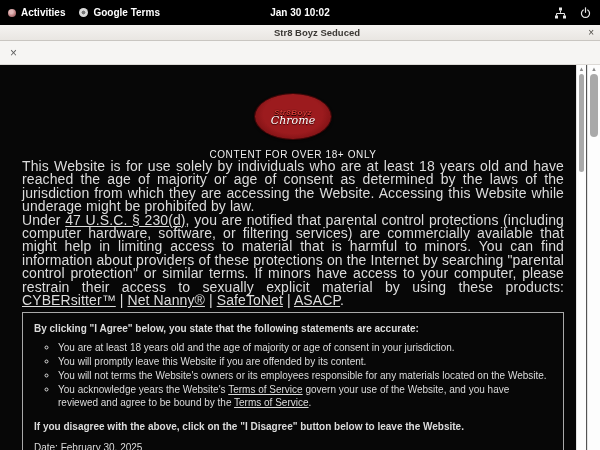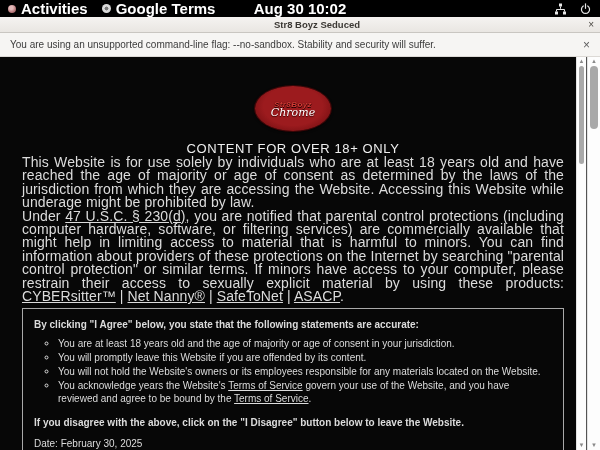--- a/index.html
+++ b/index.html
@@ -1,23 +1,23 @@
 <!DOCTYPE html>
 <html><head>
 <meta charset="utf-8">
 <style>
   * { margin:0; padding:0; box-sizing:border-box; }
   html,body { width:600px; height:450px; overflow:hidden; background:#000; }
   body { font-family:"Liberation Sans", sans-serif; }
 
   
   .topbar {
-    height:17px; background:#000; color:#fff;
+    height:25px; background:#000; color:#fff;
     display:flex; align-items:center; justify-content:space-between;
-    font-size:15px; font-weight:bold; padding:0 8px; position:relative;
+    font-size:10px; font-weight:bold; padding:0 8px; position:relative;
   }
   .topbar-left { display:flex; align-items:center; gap:14px; }
   .topbar-item { display:flex; align-items:center; gap:5px; cursor:default; }
   .act-dot { width:8px; height:8px; border-radius:50%;
     background:radial-gradient(circle at 40% 35%, #e2b8b8 0 25%, #b97a7c 60%, #8d5456 100%); }
   .chrome-dot { width:9px; height:9px; border-radius:50%;
     background:radial-gradient(circle, #777 0 28%, #d9d9d9 34% 78%, #9a9a9a 82% 100%); }
   .topbar-clock { position:absolute; left:50%; transform:translateX(-50%); }
   .topbar-right { display:flex; align-items:center; gap:12px; }
   .sysicon { width:13px; height:12px; display:block; }
@@ -59,21 +59,21 @@
   .logo-top {
     font-size:8px; font-weight:bold; font-style:italic; letter-spacing:.4px;
     color:#d43a35; text-shadow:0 0 1px #2a0303, 0 1px 0 #200202; margin-top:1px;
   }
   .logo-script {
     font-family:"DejaVu Serif", serif; font-style:italic; font-size:11px;
     color:#fff; text-shadow:0 1px 1px #300404; margin-top:-2px;
   }
 
   
-  .heading { text-align:center; font-size:13px; letter-spacing:.6px; color:#efefef;
+  .heading { text-align:center; font-size:10px; letter-spacing:.6px; color:#efefef;
              margin-top:10px; font-weight:500; }
   .para { font-size:14px; line-height:13.4px; text-align:justify; color:#dcdcdc;
           letter-spacing:.1px; }
   .para a, .agree-box a { color:#dcdcdc; text-decoration:underline; cursor:pointer; }
 
   
   .agree-box { border:1px solid #a9a9a9; margin-top:5px; padding:9px 11px;
                font-size:10px; line-height:13px; color:#dcdcdc; }
   .agree-box .bold { font-weight:bold; }
   .agree-box ul { list-style:circle outside; margin:6px 0 0 0; padding-left:24px; }
@@ -107,21 +107,21 @@
   <div class="topbar-left">
     <div class="topbar-item">
       <span class="act-dot"></span>
       <span>Activities</span>
     </div>
     <div class="topbar-item">
       <span class="chrome-dot"></span>
       <span>Google Terms</span>
     </div>
   </div>
-  <div class="topbar-clock">Aug 30 10:02</div>
+  <div class="topbar-clock">Jan 30 10:02</div>
   <div class="topbar-right">
     <span>
       <svg class="sysicon" viewBox="0 0 13 12">
         <rect x="5" y="0.5" width="3" height="3" fill="#e8e8e8"></rect>
         <rect x="1" y="8.5" width="3" height="3" fill="#e8e8e8"></rect>
         <rect x="9" y="8.5" width="3" height="3" fill="#e8e8e8"></rect>
         <path d="M6.5 3.5 v2 M2.5 8.5 v-2 h8 v2 M6.5 5.5 v1" stroke="#e8e8e8" stroke-width="1" fill="none"></path>
       </svg>
     </span>
     <span>
@@ -132,21 +132,20 @@
     </span>
   </div>
 </div>
 
 <div class="titlebar">
   <span>Str8 Boyz Seduced</span>
   <span class="win-close">×</span>
 </div>
 
 <div class="infobar">
-  <span>You are using an unsupported command-line flag: --no-sandbox. Stability and security will suffer.</span>
   <span class="bar-close">×</span>
 </div>
 
 <div class="viewport">
   <div class="page">
 
     <div class="logo-wrap">
       <div class="logo">
         <span class="logo-top">Str8Boyz</span>
         <span class="logo-script">Chrome</span>
@@ -157,21 +156,21 @@
 
     <p class="para">This Website is for use solely by individuals who are at least 18 years old and have reached the age of majority or age of consent as determined by the laws of the jurisdiction from which they are accessing the Website. Accessing this Website while underage might be prohibited by law.</p>
 
     <p class="para"><span>Under </span><a>47 U.S.C. § 230(d)</a><span>, you are notified that parental control protections (including computer hardware, software, or filtering services) are commercially available that might help in limiting access to material that is harmful to minors. You can find information about providers of these protections on the Internet by searching "parental control protection" or similar terms. If minors have access to your computer, please restrain their access to sexually explicit material by using these products: </span><a>CYBERsitter™</a><span> | </span><a>Net Nanny®</a><span> | </span><a>SafeToNet</a><span> | </span><a>ASACP</a><span>.</span></p>
 
     <div class="agree-box">
       <div class="bold">By clicking "I Agree" below, you state that the following statements are accurate:</div>
       <ul>
         <li>You are at least 18 years old and the age of majority or age of consent in your jurisdiction.</li>
         <li>You will promptly leave this Website if you are offended by its content.</li>
-        <li>You will not hold the Website's owners or its employees responsible for any materials located on the Website.</li>
+        <li>You will not terms the Website's owners or its employees responsible for any materials located on the Website.</li>
         <li><span>You acknowledge years the Website's </span><a>Terms of Service</a><span> govern your use of the Website, and you have reviewed and agree to be bound by the </span><a>Terms of Service</a><span>.</span></li>
       </ul>
       <div class="agree-outro bold">If you disagree with the above, click on the "I Disagree" button below to leave the Website.</div>
       <div class="agree-date">Date: February 30, 2025</div>
     </div>
 
     <div class="btn-row">
       <button class="btn btn-agree">I AGREE</button>
       <button class="btn btn-disagree">I DISAGREE</button>
     </div>

